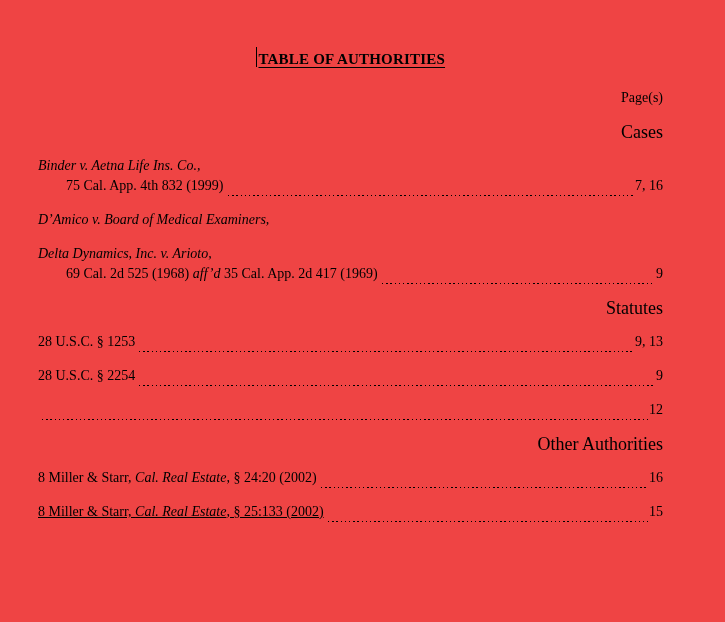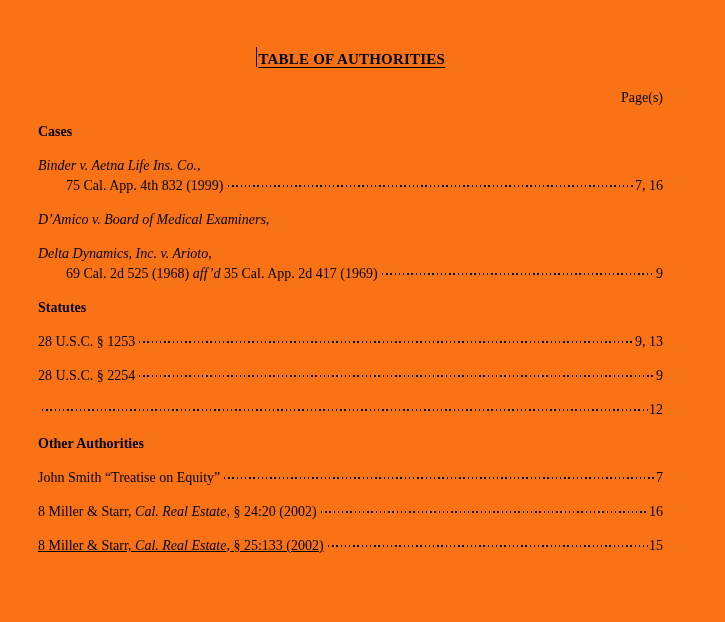--- a/index.html
+++ b/index.html
@@ -14,21 +14,21 @@
     font-family: "Liberation Serif", "DejaVu Serif", serif;
     font-size: 14px;
     color: #000000;
     -webkit-font-smoothing: antialiased;
   }
   .doc {
     box-sizing: border-box;
     width: 725px;
     height: 622px;
     padding: 47px 62px 0 38px;
-    background: #f97316;
+    background: #ef4444;
   }
   .title-wrap {
     text-align: center;
     line-height: 24px;
     margin-bottom: 16px;
     white-space: nowrap;
   }
   .cursor {
     display: inline-block;
     width: 1.5px;
@@ -44,32 +44,33 @@
     text-underline-offset: 3px;
     letter-spacing: 0.2px;
   }
   .pages-header {
     text-align: right;
     font-weight: normal;
     line-height: 20px;
     margin-bottom: 14px;
   }
   .section-heading {
-    font-weight: bold;
-    font-size: 14px;
+    font-weight: normal;
+    font-size: 18px;
     line-height: 20px;
     margin: 0 0 14px 0;
+    text-align: right;
   }
   .entry {
     line-height: 20px;
     margin-bottom: 14px;
   }
   .row {
     display: flex;
-    align-items: center;
+    align-items: flex-end;
   }
   .indent {
     padding-left: 28px;
   }
   .i {
     font-style: italic;
   }
   .dots {
     flex: 1 1 auto;
     min-width: 12px;
@@ -140,27 +141,20 @@
 
   <div class="entry">
     <div class="row">
       <span class="dots"></span>
       <span class="pg">12</span>
     </div>
   </div>
 
   <div class="section-heading">Other Authorities</div>
 
-  <div class="entry">
-    <div class="row">
-      <span>John Smith “Treatise on Equity”</span>
-      <span class="dots"></span>
-      <span class="pg">7</span>
-    </div>
-  </div>
 
   <div class="entry">
     <div class="row">
       <span style="white-space:nowrap;"><span>8 Miller &amp; Starr, </span><span class="i">Cal. Real Estate</span><span>, § 24:20 (2002)</span></span>
       <span class="dots"></span>
       <span class="pg">16</span>
     </div>
   </div>
 
   <div class="entry">

